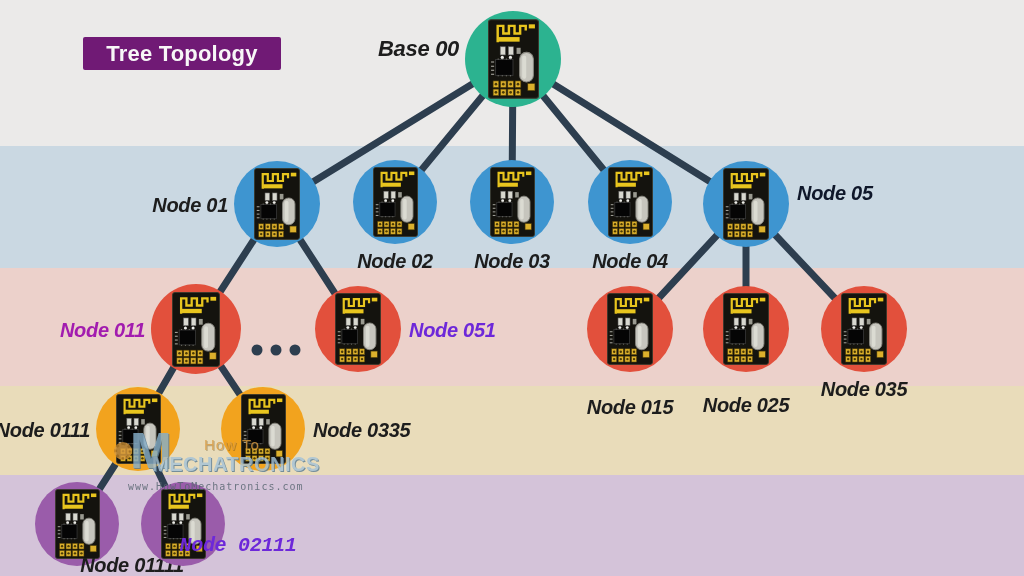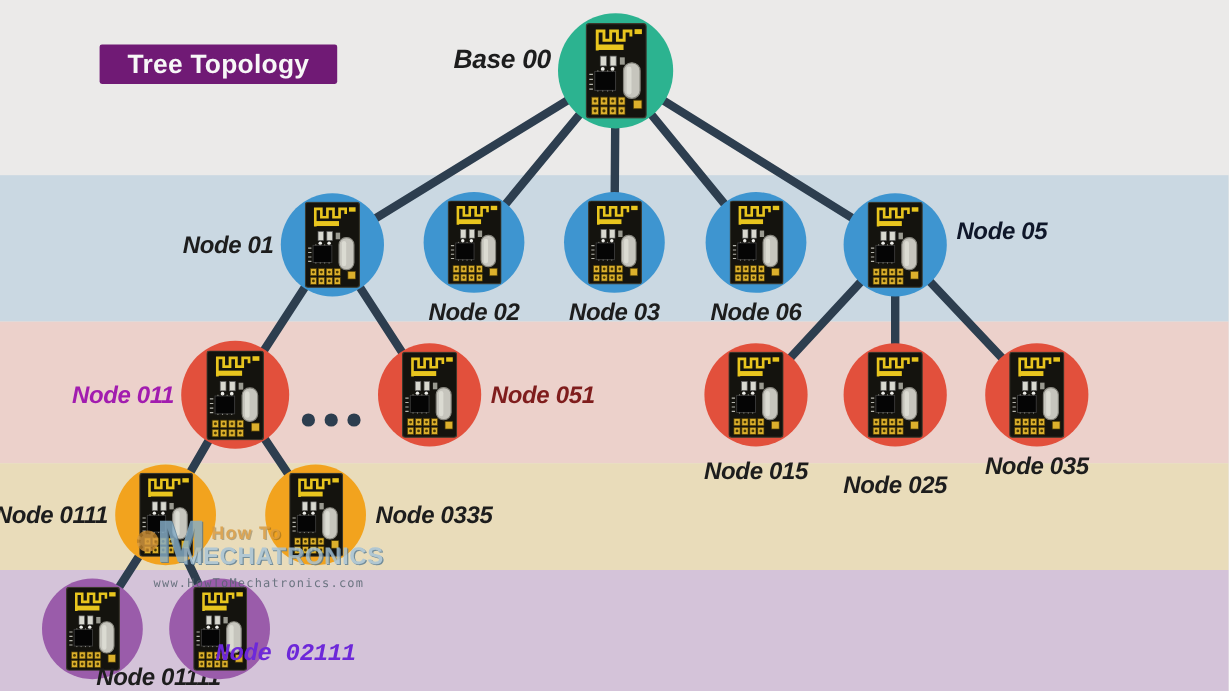--- a/index.html
+++ b/index.html
@@ -33,21 +33,21 @@
   .wm-logo {
     position:absolute; left:2px; top:0px; font-size:50px; font-weight:700;
     color:#86aec9; line-height:50px; text-shadow:1px 1px 0 #5b7d94;
   }
   .wm-gear {
     position:absolute; left:-14px; top:16px; width:18px; height:18px;
     border-radius:50%; background:#d89a3f; border:3px dotted #b97f2a;
   }
   .wm-texts { position:absolute; left:24px; top:10px; }
   .wm-line1 {
-    display:block; margin-left:24px; font-size:15px; font-weight:700;
+    display:block; margin-left:52px; font-size:15px; font-weight:400;
     color:#d89a3f; text-shadow:1px 1px 0 rgba(90,70,30,.45); letter-spacing:1px;
   }
   .wm-line2 {
     display:block; font-size:20px; font-weight:700; color:#a5c3d8;
     text-shadow:1px 1px 0 #5b7d94; letter-spacing:0.5px;
   }
   .wm-url {
     display:block; margin-top:3px; width:150px; text-align:left;
     font-family:"DejaVu Sans Mono", monospace; font-size:10px;
     letter-spacing:1px; color:#56646f;
@@ -256,21 +256,21 @@
           <circle cx="7.8" cy="71.7" r="1.3" fill="#4a3a06"></circle>
           <rect x="12.2" y="68.5" width="5.6" height="6.4" fill="#dcb02c" stroke="#4a3a06" stroke-width="0.6"></rect>
           <circle cx="15" cy="71.7" r="1.3" fill="#4a3a06"></circle>
           <rect x="19.4" y="68.5" width="5.6" height="6.4" fill="#dcb02c" stroke="#4a3a06" stroke-width="0.6"></rect>
           <circle cx="22.2" cy="71.7" r="1.3" fill="#4a3a06"></circle>
           <rect x="26.6" y="68.5" width="5.6" height="6.4" fill="#dcb02c" stroke="#4a3a06" stroke-width="0.6"></rect>
           <circle cx="29.400000000000002" cy="71.7" r="1.3" fill="#4a3a06"></circle>
           <rect x="39" y="63" width="7" height="7" fill="#dcb02c" stroke="#4a3a06" stroke-width="0.6"></rect>
         </svg>
       </div>
-      <div class="node-label below" style="left: 630px; top: 250px; color: rgb(29, 29, 29);">Node 06</div>
+      <div class="node-label below" style="left: 630px; top: 250px; color: rgb(29, 29, 29);">Node 04</div>
       <div class="tree-node" style="left: 703px; top: 161px; width: 86px; height: 86px; background: rgb(62, 149, 208);">
         <svg width="46" height="72" viewBox="0 0 50 78">
           <rect x="0.5" y="0.5" width="49" height="77" rx="2.5" fill="#14130e" stroke="#3a382c" stroke-width="1"></rect>
           <path d="M9.5 22.5 L9.5 6.5 L15 6.5 L15 14 L20.5 14 L20.5 6.5 L26 6.5 L26 14 L31.5 14 L31.5 6.5 L37 6.5 L37 11" fill="none" stroke="#e8c51e" stroke-width="2.4"></path>
           <rect x="10" y="17.5" width="21" height="4.5" fill="#e8c51e"></rect>
           <rect x="40" y="5" width="6" height="4" fill="#e8c51e"></rect>
           <rect x="12" y="27" width="5" height="8" fill="#d8d8cf" stroke="#666" stroke-width="0.6"></rect>
           <rect x="20" y="27" width="5" height="8" fill="#d8d8cf" stroke="#666" stroke-width="0.6"></rect>
           <rect x="28" y="28" width="4" height="6" fill="#9a9a90"></rect>
           <circle cx="14" cy="37.5" r="1.6" fill="#eeeeea"></circle>
@@ -364,21 +364,21 @@
           <circle cx="7.8" cy="71.7" r="1.3" fill="#4a3a06"></circle>
           <rect x="12.2" y="68.5" width="5.6" height="6.4" fill="#dcb02c" stroke="#4a3a06" stroke-width="0.6"></rect>
           <circle cx="15" cy="71.7" r="1.3" fill="#4a3a06"></circle>
           <rect x="19.4" y="68.5" width="5.6" height="6.4" fill="#dcb02c" stroke="#4a3a06" stroke-width="0.6"></rect>
           <circle cx="22.2" cy="71.7" r="1.3" fill="#4a3a06"></circle>
           <rect x="26.6" y="68.5" width="5.6" height="6.4" fill="#dcb02c" stroke="#4a3a06" stroke-width="0.6"></rect>
           <circle cx="29.400000000000002" cy="71.7" r="1.3" fill="#4a3a06"></circle>
           <rect x="39" y="63" width="7" height="7" fill="#dcb02c" stroke="#4a3a06" stroke-width="0.6"></rect>
         </svg>
       </div>
-      <div class="node-label side" style="left: 409px; top: 331px; color: #7f1d1d;">Node 051</div>
+      <div class="node-label side" style="left: 409px; top: 331px; color: #6d28d9;">Node 051</div>
       <div class="tree-node" style="left: 587px; top: 286px; width: 86px; height: 86px; background: rgb(226, 80, 60);">
         <svg width="46" height="72" viewBox="0 0 50 78">
           <rect x="0.5" y="0.5" width="49" height="77" rx="2.5" fill="#14130e" stroke="#3a382c" stroke-width="1"></rect>
           <path d="M9.5 22.5 L9.5 6.5 L15 6.5 L15 14 L20.5 14 L20.5 6.5 L26 6.5 L26 14 L31.5 14 L31.5 6.5 L37 6.5 L37 11" fill="none" stroke="#e8c51e" stroke-width="2.4"></path>
           <rect x="10" y="17.5" width="21" height="4.5" fill="#e8c51e"></rect>
           <rect x="40" y="5" width="6" height="4" fill="#e8c51e"></rect>
           <rect x="12" y="27" width="5" height="8" fill="#d8d8cf" stroke="#666" stroke-width="0.6"></rect>
           <rect x="20" y="27" width="5" height="8" fill="#d8d8cf" stroke="#666" stroke-width="0.6"></rect>
           <rect x="28" y="28" width="4" height="6" fill="#9a9a90"></rect>
           <circle cx="14" cy="37.5" r="1.6" fill="#eeeeea"></circle>
@@ -400,21 +400,21 @@
           <circle cx="7.8" cy="71.7" r="1.3" fill="#4a3a06"></circle>
           <rect x="12.2" y="68.5" width="5.6" height="6.4" fill="#dcb02c" stroke="#4a3a06" stroke-width="0.6"></rect>
           <circle cx="15" cy="71.7" r="1.3" fill="#4a3a06"></circle>
           <rect x="19.4" y="68.5" width="5.6" height="6.4" fill="#dcb02c" stroke="#4a3a06" stroke-width="0.6"></rect>
           <circle cx="22.2" cy="71.7" r="1.3" fill="#4a3a06"></circle>
           <rect x="26.6" y="68.5" width="5.6" height="6.4" fill="#dcb02c" stroke="#4a3a06" stroke-width="0.6"></rect>
           <circle cx="29.400000000000002" cy="71.7" r="1.3" fill="#4a3a06"></circle>
           <rect x="39" y="63" width="7" height="7" fill="#dcb02c" stroke="#4a3a06" stroke-width="0.6"></rect>
         </svg>
       </div>
-      <div class="node-label below" style="left: 630px; top: 382px; color: rgb(29, 29, 29);">Node 015</div>
+      <div class="node-label below" style="left: 630px; top: 396px; color: rgb(29, 29, 29);">Node 015</div>
       <div class="tree-node" style="left: 703px; top: 286px; width: 86px; height: 86px; background: rgb(226, 80, 60);">
         <svg width="46" height="72" viewBox="0 0 50 78">
           <rect x="0.5" y="0.5" width="49" height="77" rx="2.5" fill="#14130e" stroke="#3a382c" stroke-width="1"></rect>
           <path d="M9.5 22.5 L9.5 6.5 L15 6.5 L15 14 L20.5 14 L20.5 6.5 L26 6.5 L26 14 L31.5 14 L31.5 6.5 L37 6.5 L37 11" fill="none" stroke="#e8c51e" stroke-width="2.4"></path>
           <rect x="10" y="17.5" width="21" height="4.5" fill="#e8c51e"></rect>
           <rect x="40" y="5" width="6" height="4" fill="#e8c51e"></rect>
           <rect x="12" y="27" width="5" height="8" fill="#d8d8cf" stroke="#666" stroke-width="0.6"></rect>
           <rect x="20" y="27" width="5" height="8" fill="#d8d8cf" stroke="#666" stroke-width="0.6"></rect>
           <rect x="28" y="28" width="4" height="6" fill="#9a9a90"></rect>
           <circle cx="14" cy="37.5" r="1.6" fill="#eeeeea"></circle>

